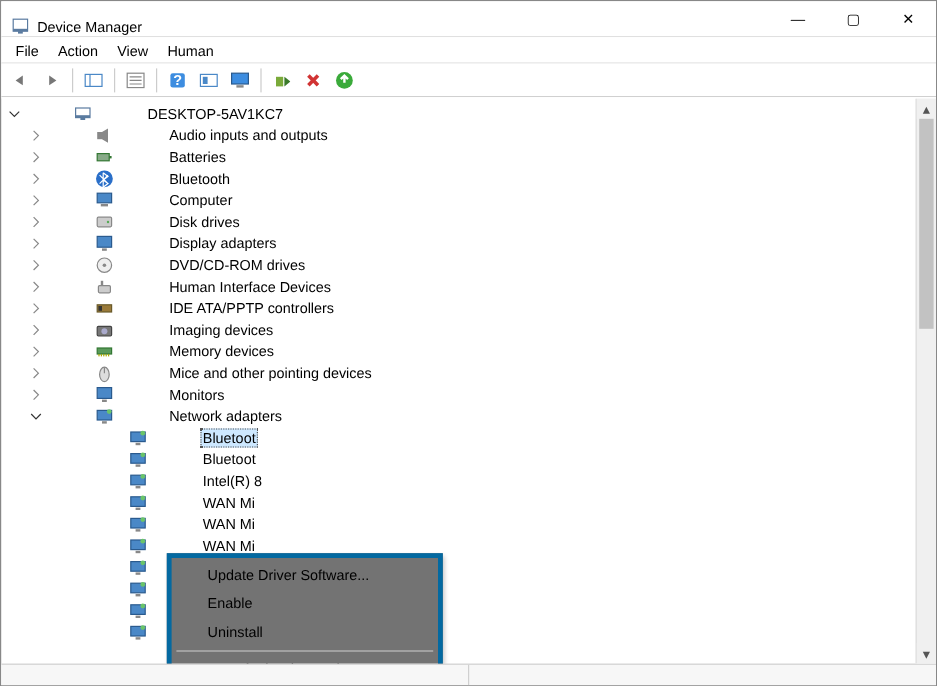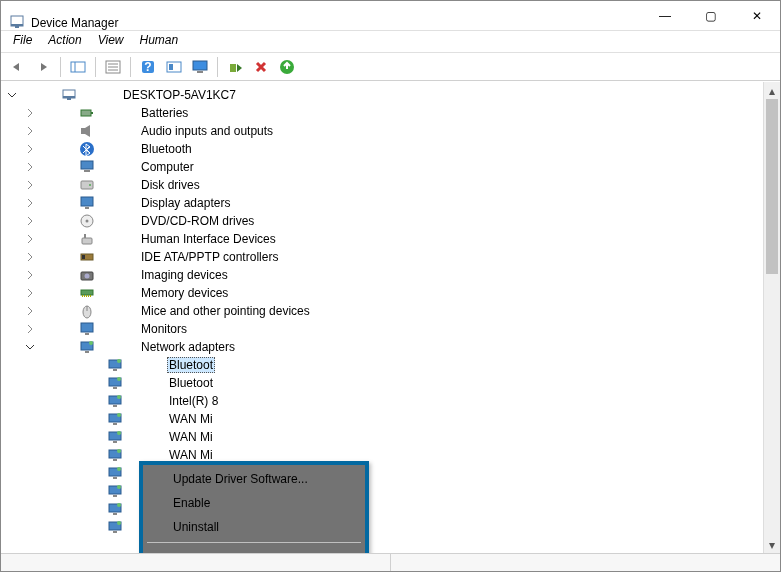--- a/index.html
+++ b/index.html
@@ -6,21 +6,21 @@
 body { background: #fff; width: 781px; height: 572px; overflow: hidden; border: 1px solid #888; position: relative; }
 
 
 .titlebar { height: 30px; background: #fff; display: flex; align-items: flex-end; padding-left: 8px; border-bottom: 1px solid #e0e0e0; }
 .titlebar .icon { width:16px; height:16px; margin-right:6px; display:flex;align-items:center;justify-content:center;}
 .titlebar .title { font-size: 12px; color:#000; flex:1; }
 .win-controls { display:flex; height:100%; }
 .win-btn { width:46px; height:100%; display:flex; align-items:center; justify-content:center; cursor:default; }
 
 
-.menubar { height:22px; display:flex; align-items:flex-start; padding:0 4px; border-bottom:1px solid #e0e0e0; background:#fff;font-style:italic; }
+.menubar { height:22px; display:flex; align-items:flex-end; padding:0 4px; border-bottom:1px solid #e0e0e0; background:#fff; }
 .menu-item { padding:2px 8px; cursor:default; }
 
 
 .toolbar { height:28px; display:flex; align-items:center; padding:0 4px; gap:2px; border-bottom:1px solid #d0d0d0; background:#fff; }
 .tbbtn { width:24px; height:24px; display:flex; align-items:center; justify-content:center; border:1px solid transparent; cursor:default; }
 .tbsep { width:1px; height:20px; background:#ccc; margin:0 3px; }
 
 
 .tree-area { position:relative; height: calc(100% - 30px - 22px - 28px - 18px); overflow:hidden; border-top:1px solid #fff; }
 .tree { padding:4px 2px 4px 2px; }
@@ -165,39 +165,39 @@
       </div>
       <div class="children">
         <div class="node" style="padding-left:20px">
           <span class="expander">
             <svg width="10" height="10">
               <path d="M3 1 L7 5 L3 9" stroke="#888" fill="none"></path>
             </svg>
           </span>
           <span class="nicon">
             <svg width="16" height="16" viewBox="0 0 16 16">
+              <rect x="2" y="5" width="4" height="6" fill="#888"></rect>
+              <path d="M6 5 L11 2 L11 14 L6 11 Z" fill="#888"></path>
+            </svg>
+          </span>
+          <span class="label">Audio inputs and outputs</span>
+        </div>
+        <div class="node" style="padding-left:20px">
+          <span class="expander">
+            <svg width="10" height="10">
+              <path d="M3 1 L7 5 L3 9" stroke="#888" fill="none"></path>
+            </svg>
+          </span>
+          <span class="nicon">
+            <svg width="16" height="16" viewBox="0 0 16 16">
               <rect x="2" y="5" width="10" height="6" fill="#8a8" stroke="#373"></rect>
               <rect x="12" y="7" width="2" height="2" fill="#373"></rect>
             </svg>
           </span>
           <span class="label">Batteries</span>
-        </div>
-        <div class="node" style="padding-left:20px">
-          <span class="expander">
-            <svg width="10" height="10">
-              <path d="M3 1 L7 5 L3 9" stroke="#888" fill="none"></path>
-            </svg>
-          </span>
-          <span class="nicon">
-            <svg width="16" height="16" viewBox="0 0 16 16">
-              <rect x="2" y="5" width="4" height="6" fill="#888"></rect>
-              <path d="M6 5 L11 2 L11 14 L6 11 Z" fill="#888"></path>
-            </svg>
-          </span>
-          <span class="label">Audio inputs and outputs</span>
         </div>
         <div class="node" style="padding-left:20px">
           <span class="expander">
             <svg width="10" height="10">
               <path d="M3 1 L7 5 L3 9" stroke="#888" fill="none"></path>
             </svg>
           </span>
           <span class="nicon">
             <svg width="16" height="16" viewBox="0 0 16 16">
               <circle cx="8" cy="8" r="7" fill="#2a6fc9"></circle>

